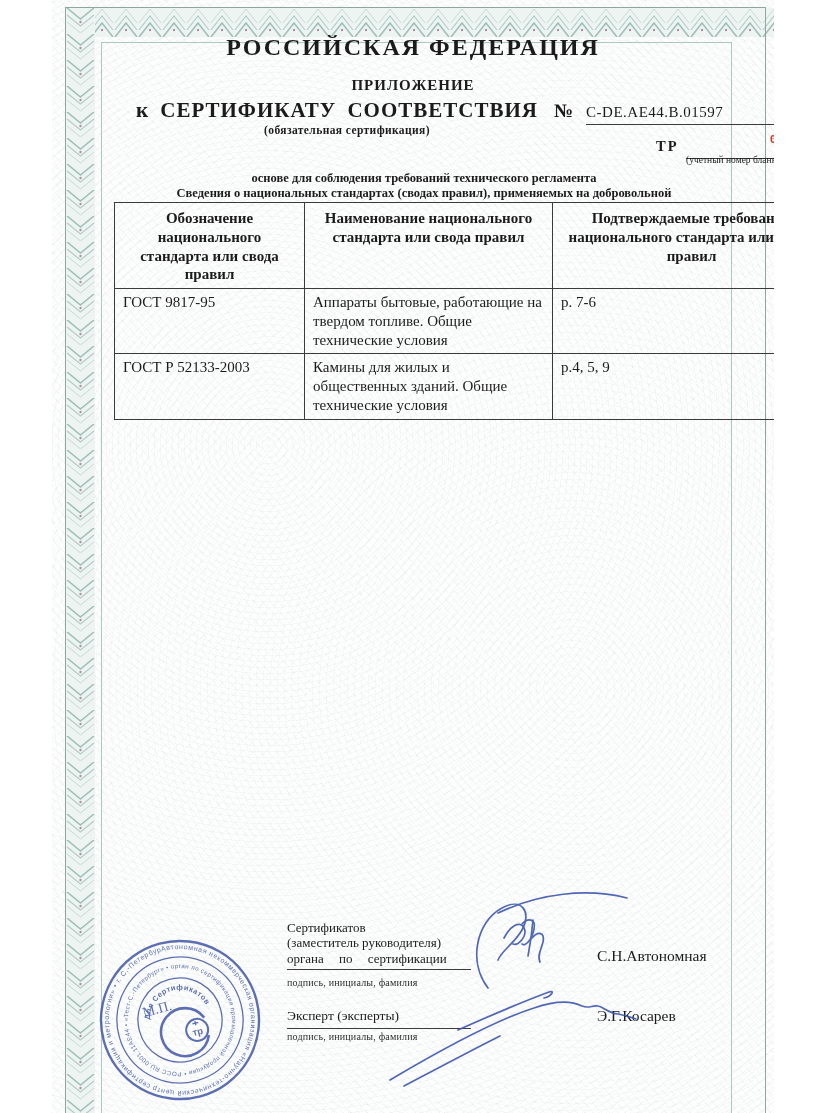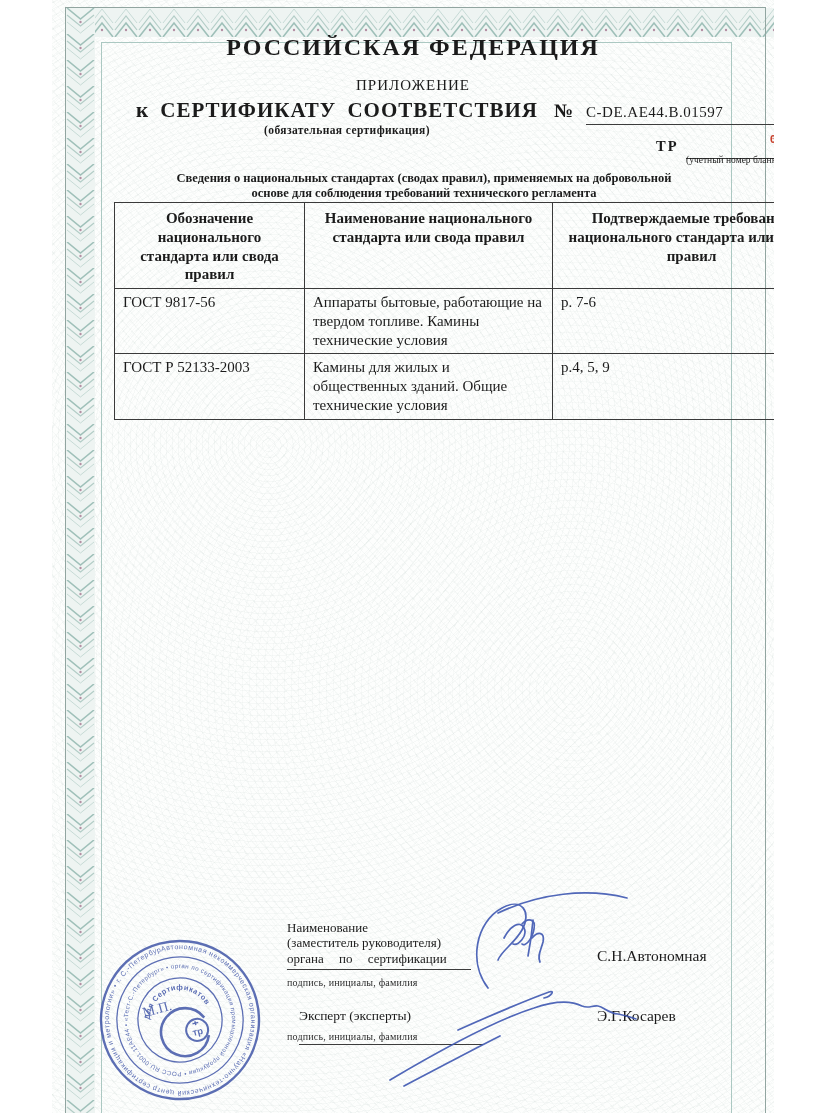--- a/index.html
+++ b/index.html
@@ -25,21 +25,21 @@
     position:absolute;left:13px;top:7px;right:8px;bottom:-2px;
     border:1px solid #91a5a0;border-bottom:none;pointer-events:none;
   }
   .inner-frame{
     position:absolute;left:49px;top:42px;right:42px;bottom:-2px;
     border:1px solid #abc8c2;border-bottom:none;pointer-events:none;
   }
   .abs{position:absolute;}
   .centerline{left:0;right:0;text-align:center;white-space:nowrap;}
   .country-title{top:34px;font-size:24px;font-weight:bold;letter-spacing:2px;}
-  .appendix{top:77px;font-size:15px;font-weight:normal;letter-spacing:1px;}
+  .appendix{top:77px;font-size:15px;font-weight:bold;letter-spacing:1px;}
   .cert-line{top:98px;transform:translateX(46px);font-weight:bold;}
   .cert-line .t{font-size:21px;letter-spacing:1px;word-spacing:5px;}
   .cert-line .nosign{font-size:19px;margin-left:12px;}
   .cert-num{
     display:inline-block;width:196px;font-size:15px;font-weight:normal;
     border-bottom:1px solid #3c3c3c;text-align:left;margin-left:8px;
     padding-bottom:3px;vertical-align:baseline;letter-spacing:0.5px;
   }
   .oblig{top:124px;transform:translateX(-66px);font-size:11.5px;font-weight:bold;letter-spacing:0.4px;}
   .tr-label{left:604px;top:138px;font-size:14.5px;font-weight:bold;letter-spacing:2px;}
@@ -61,21 +61,21 @@
   .std-table .r1{height:45px;}
   .std-table .r2{height:37px;margin-left:36px;}
   .sig-role-head{
     left:235px;top:920px;width:184px;font-size:13px;line-height:1.18;
     border-bottom:1px solid #3c3c3c;padding-bottom:3px;
   }
   .sig-role-head .justline{display:inline-block;width:100%;word-spacing:12px;white-space:nowrap;}
   .sig-caption-head{left:235px;top:977px;font-size:10px;letter-spacing:0.2px;color:#2e2e2e;}
   .sig-role-expert{
     left:235px;top:1008px;width:184px;font-size:13.5px;
-    border-bottom:1px solid #3c3c3c;padding-bottom:20px;margin-left:12px;
+    border-bottom:1px solid #3c3c3c;padding-bottom:4px;
   }
   .sig-caption-expert{left:235px;top:1031px;font-size:10px;letter-spacing:0.2px;color:#2e2e2e;}
   .sig-name-head{left:545px;top:947px;font-size:15.5px;}
   .sig-name-expert{left:545px;top:1007px;font-size:15.5px;}
   .stamp-svg{position:absolute;left:44px;top:936px;opacity:0.85;}
   .sig-overlay{position:absolute;left:0;top:0;pointer-events:none;}
 </style>
 </head>
 <body>
 
@@ -132,53 +132,53 @@
     <span class="cert-num">C-DE.AE44.B.01597</span>
   </div>
 
   <div class="abs centerline oblig">(обязательная сертификация)</div>
 
   <div class="abs tr-label">ТР</div>
   <div class="abs blank-num">0435423</div>
   <div class="abs blank-caption">(учетный номер бланка)</div>
 
   <div class="abs intro">
+    <div>основе для соблюдения требований технического регламента</div>
     <div>Сведения о национальных стандартах (сводах правил), применяемых на добровольной</div>
-    <div>основе для соблюдения требований технического регламента</div>
   </div>
 
   <table class="std-table">
     <colgroup>
         <col style="width:190px">
         <col style="width:248px">
         <col style="width:278px">
       </colgroup>
     <thead>
       <tr>
         <th>Обозначение национального стандарта или свода правил</th>
         <th>Наименование национального стандарта или свода правил</th>
         <th>Подтверждаемые требования национального стандарта или свода правил</th>
       </tr>
     </thead>
     <tbody>
       <tr class="r1">
-        <td>ГОСТ 9817-56</td>
-        <td>Аппараты бытовые, работающие на твердом топливе. Камины технические условия</td>
+        <td>ГОСТ 9817-95</td>
+        <td>Аппараты бытовые, работающие на твердом топливе. Общие технические условия</td>
         <td>р. 7-6</td>
       </tr>
       <tr class="r2">
         <td>ГОСТ Р 52133-2003</td>
         <td>Камины для жилых и общественных зданий. Общие технические условия</td>
         <td>р.4, 5, 9</td>
       </tr>
     </tbody>
   </table>
 
   <div class="abs sig-role-head">
-    <div>Наименование</div>
+    <div>Сертификатов</div>
     <div>(заместитель руководителя)</div>
     <div><span class="justline">органа по сертификации</span></div>
   </div>
   <div class="abs sig-caption-head">подпись, инициалы, фамилия</div>
   <div class="abs sig-name-head">С.Н.Автономная</div>
 
   <div class="abs sig-role-expert">Эксперт (эксперты)</div>
   <div class="abs sig-caption-expert">подпись, инициалы, фамилия</div>
   <div class="abs sig-name-expert">Э.Г.Косарев</div>
 

